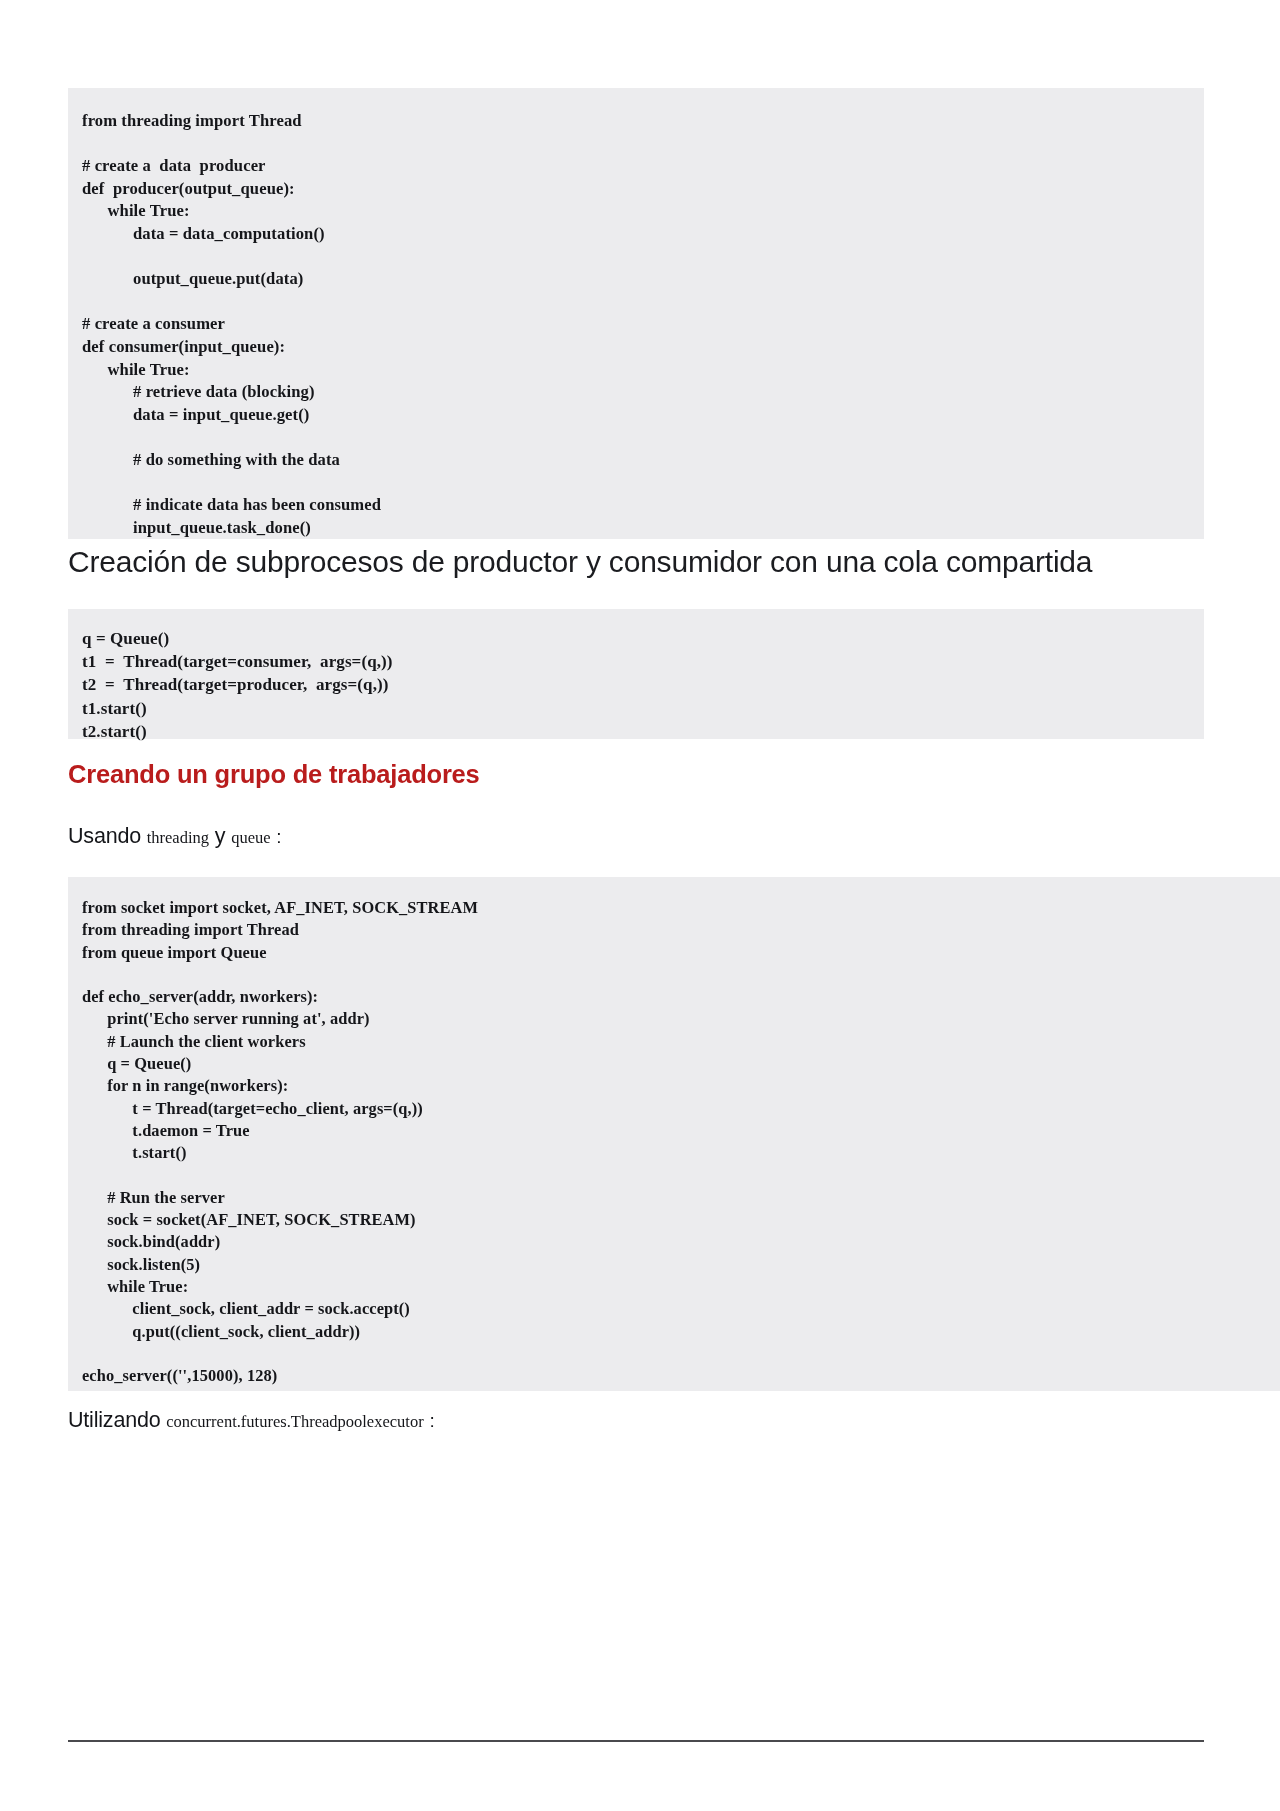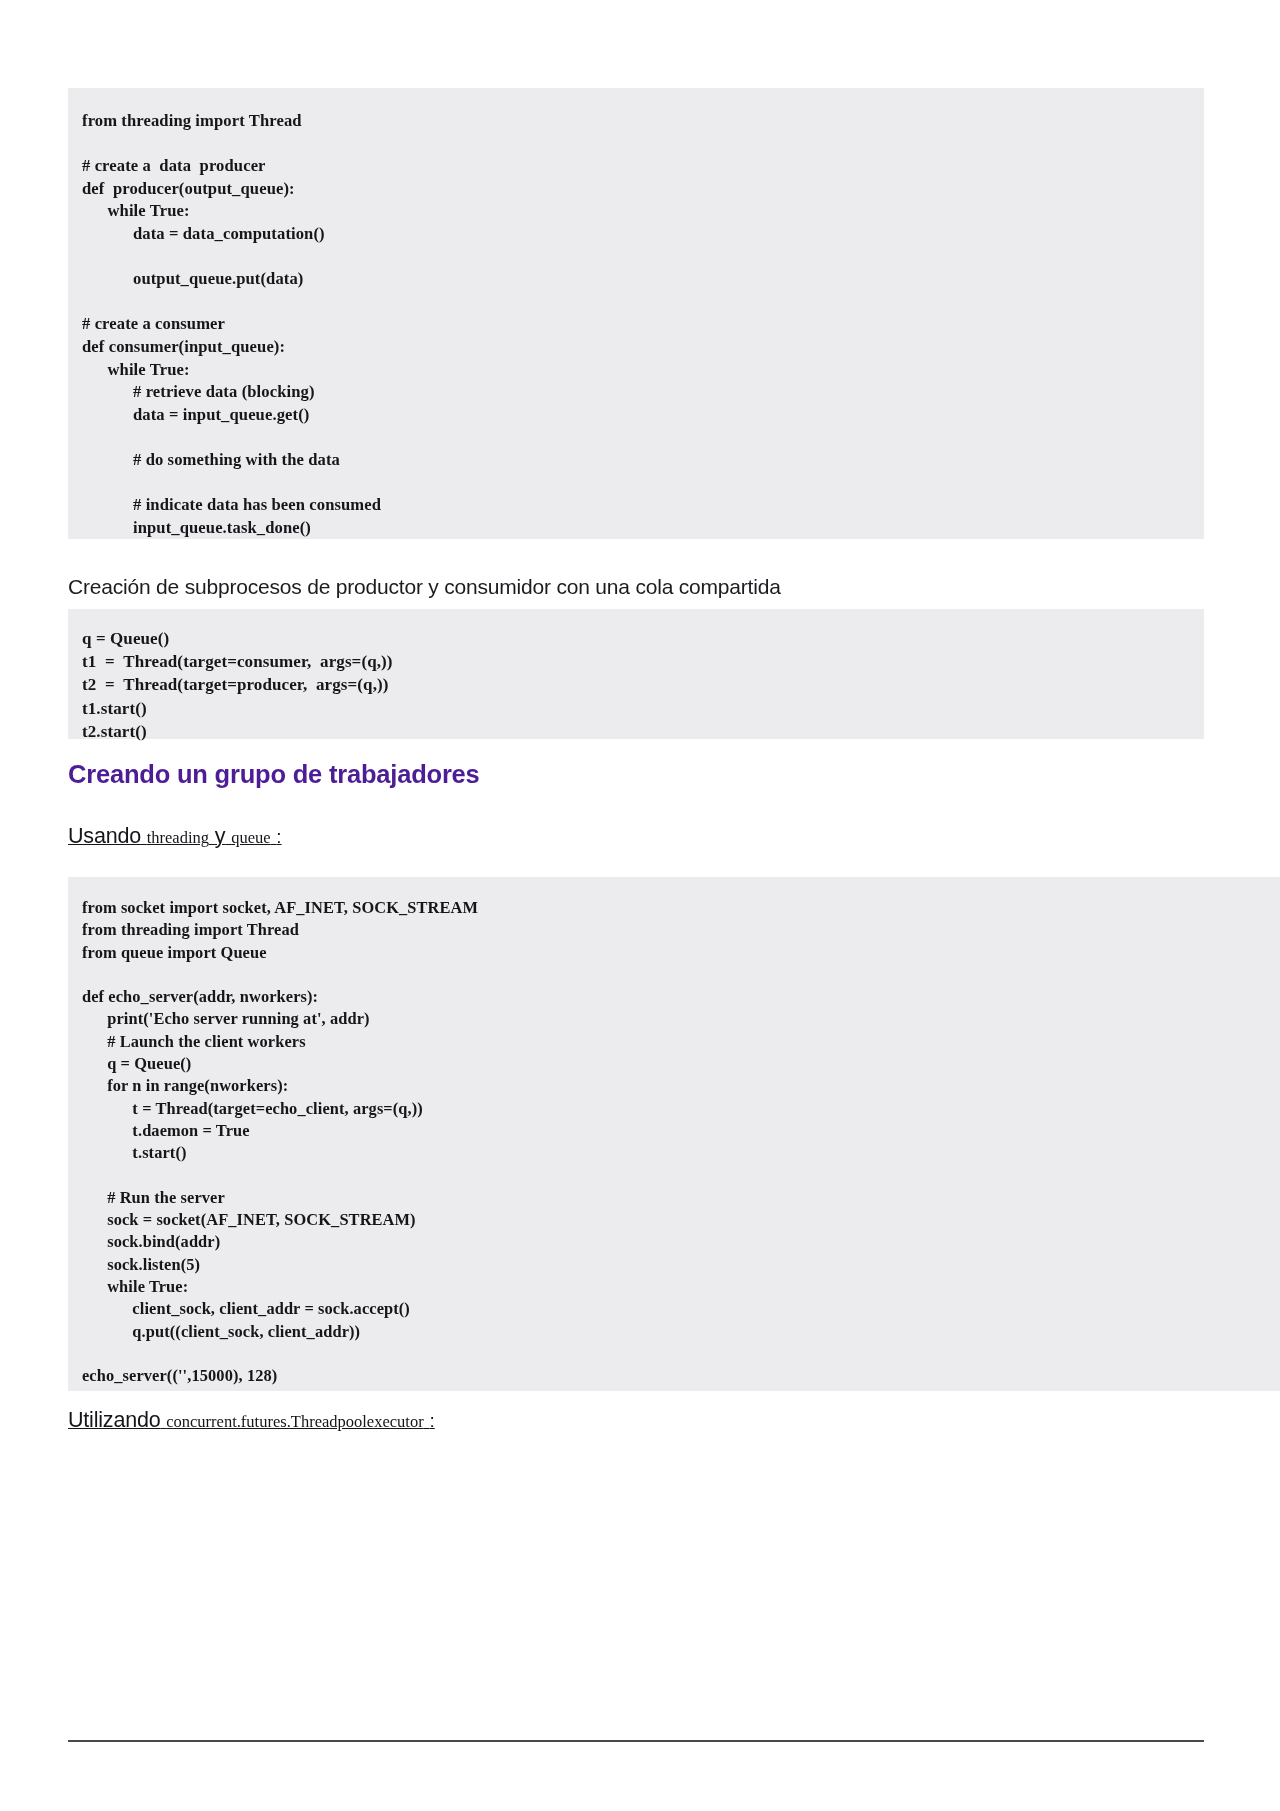--- a/index.html
+++ b/index.html
@@ -81,45 +81,44 @@
 
   
   .caption {
     position: absolute;
     font-family: "Liberation Sans", sans-serif;
     color: #1b1c20;
   }
 
   #caption-producer-consumer {
     left: 68px;
-    top: 572px;
-    font-size: 21px;
+    top: 547px;
+    font-size: 30px;
     line-height: 30px;
     letter-spacing: -0.2px;
     white-space: nowrap;
   }
 
   #heading-worker-pool {
     position: absolute;
     left: 68px;
     top: 757px;
     font-family: "Liberation Sans", sans-serif;
     font-weight: 700;
     font-size: 25.5px;
     line-height: 34px;
-    color: #4c1d95;
+    color: #b91c1c;
     letter-spacing: -0.2px;
     white-space: nowrap;
   }
 
   .lead-line {
     position: absolute;
     white-space: nowrap;
     color: #15161a;
-    text-decoration: underline;
   }
   .lead-line .sans {
     font-family: "Liberation Sans", sans-serif;
     font-size: 21.5px;
     letter-spacing: -0.2px;
   }
   .lead-line .mono {
     font-family: "Liberation Serif", serif;
     font-size: 16.5px;
     letter-spacing: 0px;

